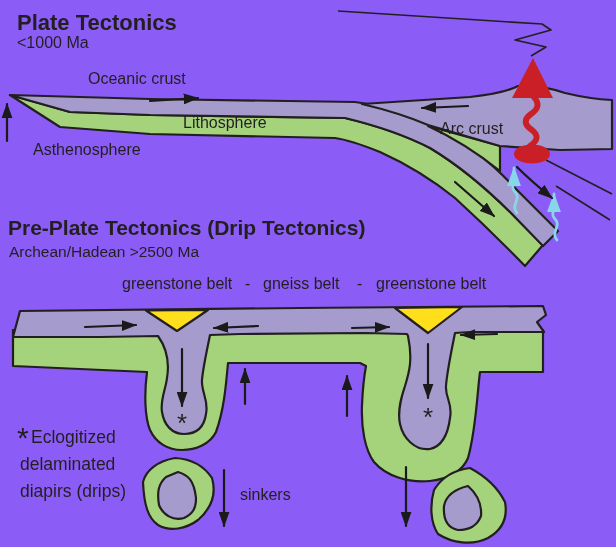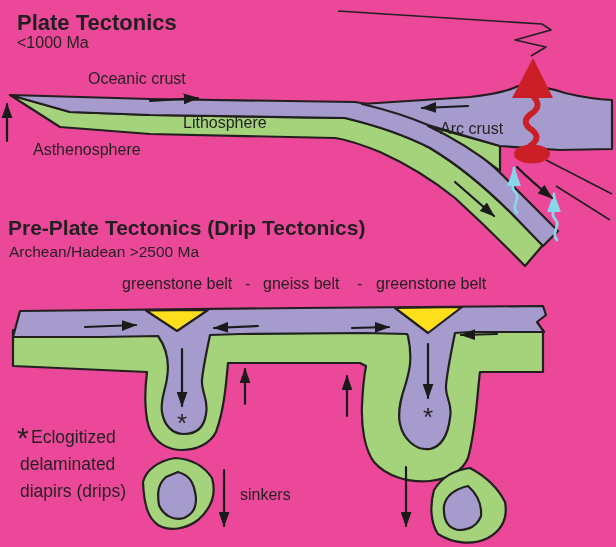--- a/index.html
+++ b/index.html
@@ -1,16 +1,16 @@
 <!DOCTYPE html>
 <html><head>
 <meta charset="utf-8">
 <style>
   html,body{margin:0;padding:0;background:#ffffff;}
-  .stage{position:relative;width:616px;height:547px;background:#ec4899;overflow:hidden;
+  .stage{position:relative;width:616px;height:547px;background:#8b5cf6;overflow:hidden;
          font-family:"Liberation Sans","DejaVu Sans",sans-serif;}
   svg{display:block}
   .fill-purple{fill:#a59ccd;}
   .fill-green{fill:#a4d37c;}
   .fill-yellow{fill:#ffdf1b;}
   .fill-red{fill:#cb1f27;}
   .ol{stroke:#231f20;stroke-width:2.2;stroke-linejoin:round;}
   .thin{stroke:#231f20;stroke-width:1.6;fill:none;stroke-linejoin:round;}
   .arrow{stroke:#1a1a1a;stroke-width:2.2;fill:none;stroke-linecap:round;}
   .carrow{stroke:#87d6e9;stroke-width:2.8;fill:none;stroke-linecap:round;}

